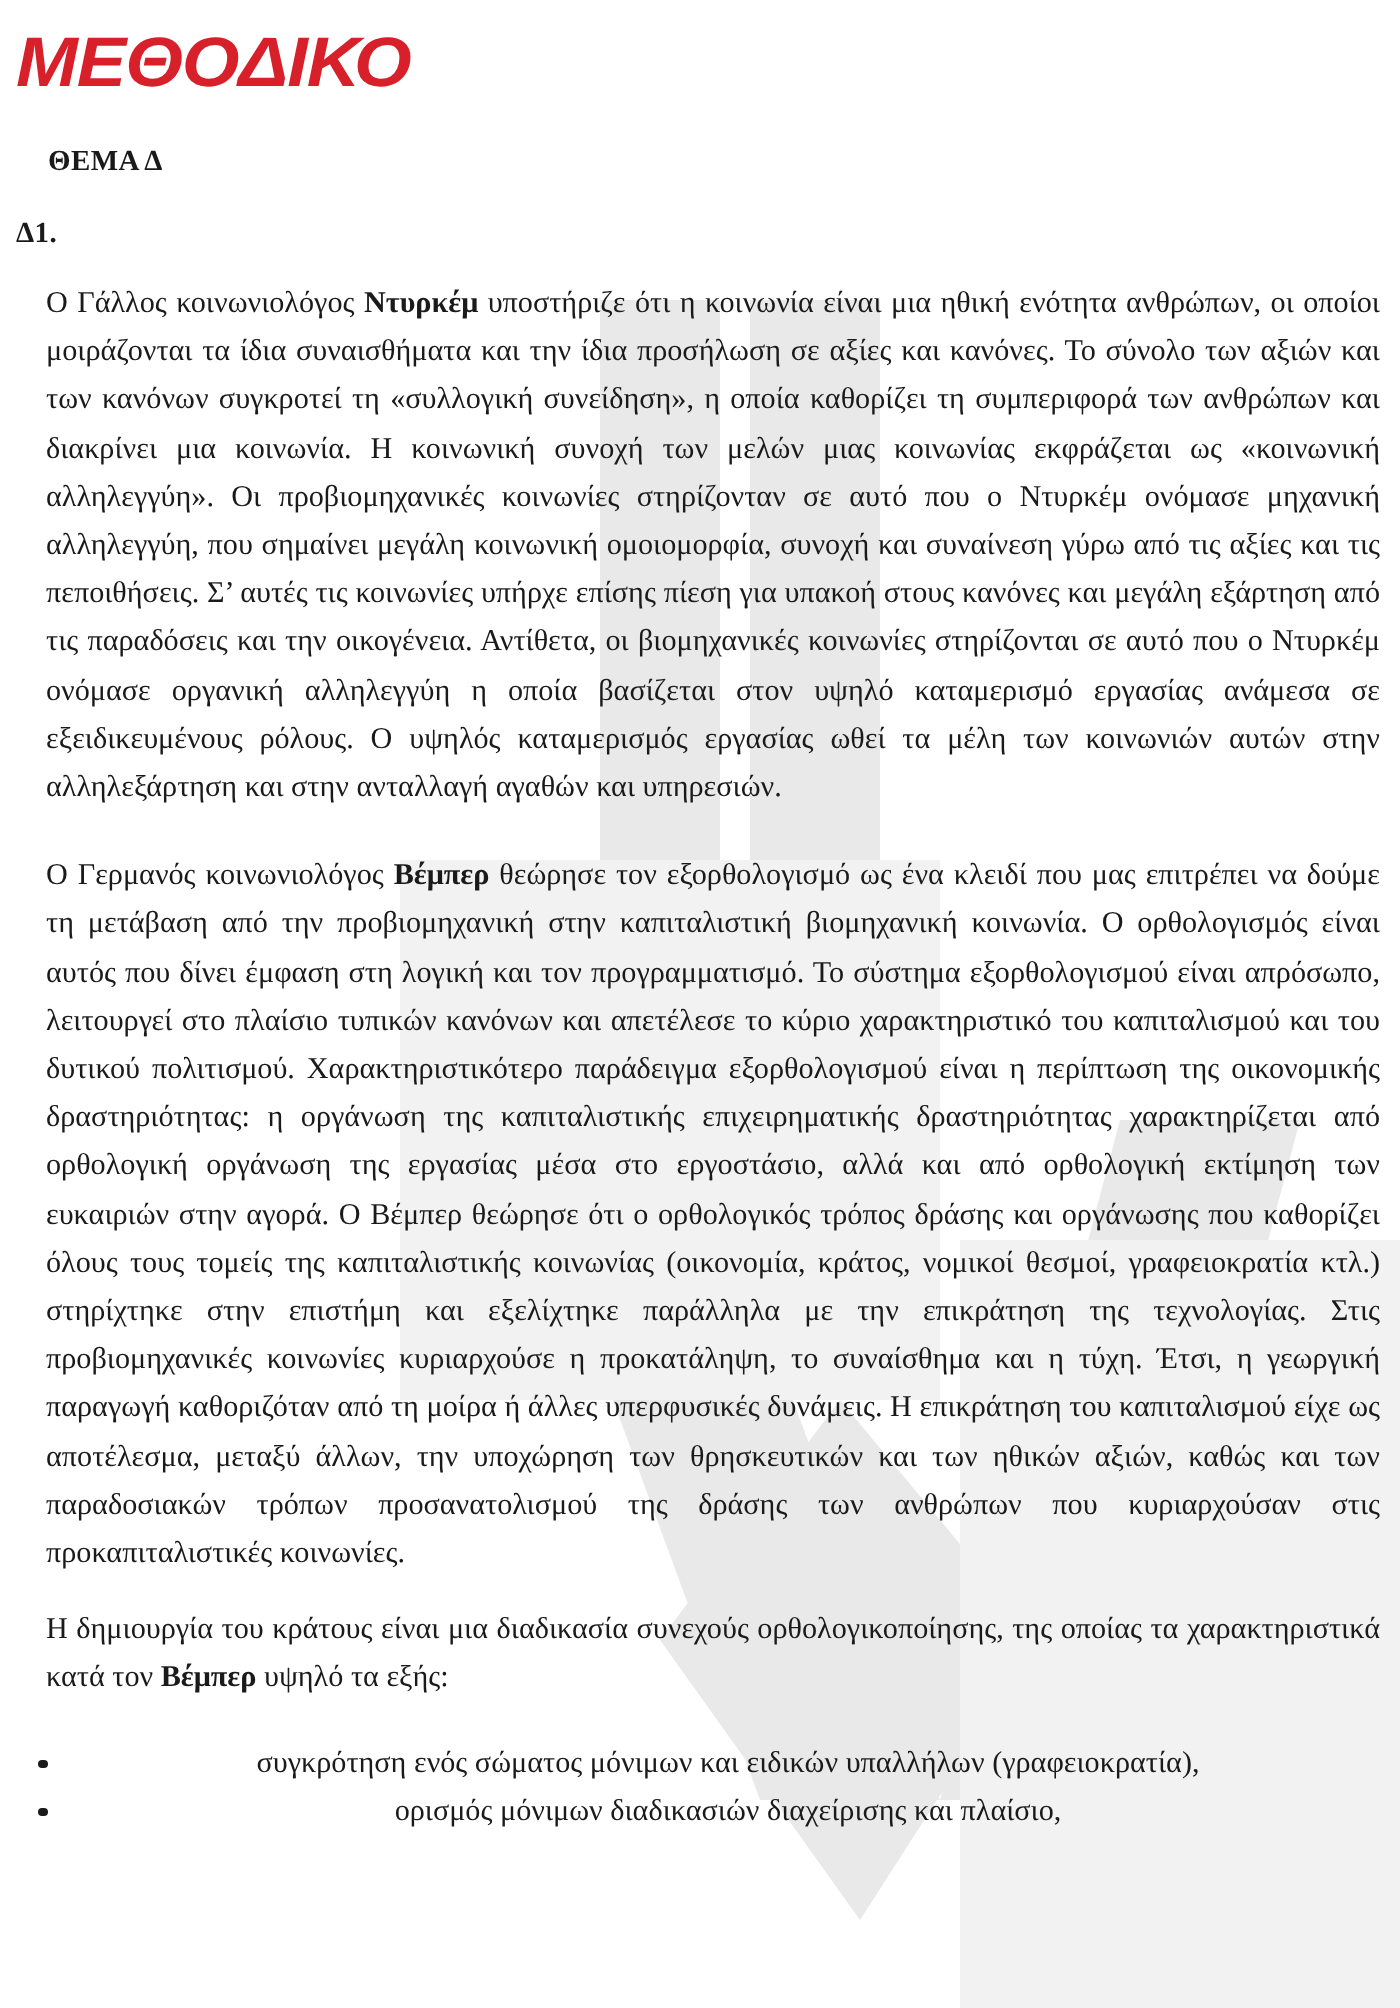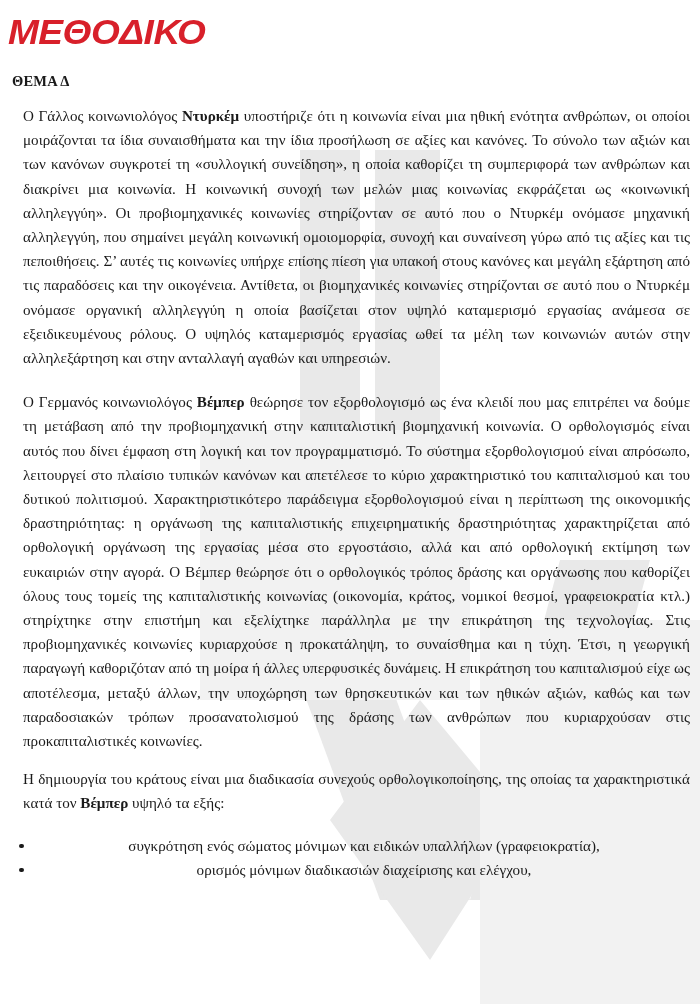--- a/index.html
+++ b/index.html
@@ -50,21 +50,21 @@
     transform: scaleX(1.06);
     transform-origin: left center;
     white-space: nowrap;
   }
 
   
   .theme-heading {
     font-weight: bold;
     font-size: 14.5px;
     line-height: 18px;
-    margin: 16px 0 0 4px;
+    margin: 16px 0 0 16px;
     letter-spacing: 0.2px;
   }
   .sub-heading {
     font-weight: bold;
     font-size: 14.5px;
     line-height: 18px;
     margin: 18px 0 0 0;
     letter-spacing: 0.2px;
   }
 
@@ -123,32 +123,33 @@
 </svg>
 
 <div id="page">
 
   <div id="logo-wrap">
     <span id="logo-text">ΜΕΘΟΔΙΚΟ</span>
   </div>
 
   <div class="theme-heading">ΘΕΜΑ Δ</div>
 
+  <div class="sub-heading">Δ1.</div>
 
   <p class="para">
     <span>Ο Γάλλος κοινωνιολόγος </span><b>Ντυρκέμ</b><span> υποστήριζε ότι η κοινωνία είναι μια ηθική ενότητα ανθρώπων, οι οποίοι μοιράζονται τα ίδια συναισθήματα και την ίδια προσήλωση σε αξίες και κανόνες. Το σύνολο των αξιών και των κανόνων συγκροτεί τη «συλλογική συνείδηση», η οποία καθορίζει τη συμπεριφορά των ανθρώπων και διακρίνει μια κοινωνία. Η κοινωνική συνοχή των μελών μιας κοινωνίας εκφράζεται ως «κοινωνική αλληλεγγύη». Οι προβιομηχανικές κοινωνίες στηρίζονταν σε αυτό που ο Ντυρκέμ ονόμασε μηχανική αλληλεγγύη, που σημαίνει μεγάλη κοινωνική ομοιομορφία, συνοχή και συναίνεση γύρω από τις αξίες και τις πεποιθήσεις. Σ’ αυτές τις κοινωνίες υπήρχε επίσης πίεση για υπακοή στους κανόνες και μεγάλη εξάρτηση από τις παραδόσεις και την οικογένεια. Αντίθετα, οι βιομηχανικές κοινωνίες στηρίζονται σε αυτό που ο Ντυρκέμ ονόμασε οργανική αλληλεγγύη η οποία βασίζεται στον υψηλό καταμερισμό εργασίας ανάμεσα σε εξειδικευμένους ρόλους. Ο υψηλός καταμερισμός εργασίας ωθεί τα μέλη των κοινωνιών αυτών στην αλληλεξάρτηση και στην ανταλλαγή αγαθών και υπηρεσιών.</span>
   </p>
 
   <p class="para tight">
     <span>Ο Γερμανός κοινωνιολόγος </span><b>Βέμπερ</b><span> θεώρησε τον εξορθολογισμό ως ένα κλειδί που μας επιτρέπει να δούμε τη μετάβαση από την προβιομηχανική στην καπιταλιστική βιομηχανική κοινωνία. Ο ορθολογισμός είναι αυτός που δίνει έμφαση στη λογική και τον προγραμματισμό. Το σύστημα εξορθολογισμού είναι απρόσωπο, λειτουργεί στο πλαίσιο τυπικών κανόνων και απετέλεσε το κύριο χαρακτηριστικό του καπιταλισμού και του δυτικού πολιτισμού. Χαρακτηριστικότερο παράδειγμα εξορθολογισμού είναι η περίπτωση της οικονομικής δραστηριότητας: η οργάνωση της καπιταλιστικής επιχειρηματικής δραστηριότητας χαρακτηρίζεται από ορθολογική οργάνωση της εργασίας μέσα στο εργοστάσιο, αλλά και από ορθολογική εκτίμηση των ευκαιριών στην αγορά. Ο Βέμπερ θεώρησε ότι ο ορθολογικός τρόπος δράσης και οργάνωσης που καθορίζει όλους τους τομείς της καπιταλιστικής κοινωνίας (οικονομία, κράτος, νομικοί θεσμοί, γραφειοκρατία κτλ.) στηρίχτηκε στην επιστήμη και εξελίχτηκε παράλληλα με την επικράτηση της τεχνολογίας. Στις προβιομηχανικές κοινωνίες κυριαρχούσε η προκατάληψη, το συναίσθημα και η τύχη. Έτσι, η γεωργική παραγωγή καθοριζόταν από τη μοίρα ή άλλες υπερφυσικές δυνάμεις. Η επικράτηση του καπιταλισμού είχε ως αποτέλεσμα, μεταξύ άλλων, την υποχώρηση των θρησκευτικών και των ηθικών αξιών, καθώς και των παραδοσιακών τρόπων προσανατολισμού της δράσης των ανθρώπων που κυριαρχούσαν στις προκαπιταλιστικές κοινωνίες.</span>
   </p>
 
 
   <p class="para">
     <span>Η δημιουργία του κράτους είναι μια διαδικασία συνεχούς ορθολογικοποίησης, της οποίας τα χαρακτηριστικά κατά τον </span><b>Βέμπερ</b><span> υψηλό τα εξής:</span>
   </p>
 
   <ul class="bullets">
     <li>συγκρότηση ενός σώματος μόνιμων και ειδικών υπαλλήλων (γραφειοκρατία),</li>
-    <li>ορισμός μόνιμων διαδικασιών διαχείρισης και ελέγχου,</li>
+    <li>ορισμός μόνιμων διαδικασιών διαχείρισης και πλαίσιο,</li>
   </ul>
 
 </div>
 
 </body></html>

